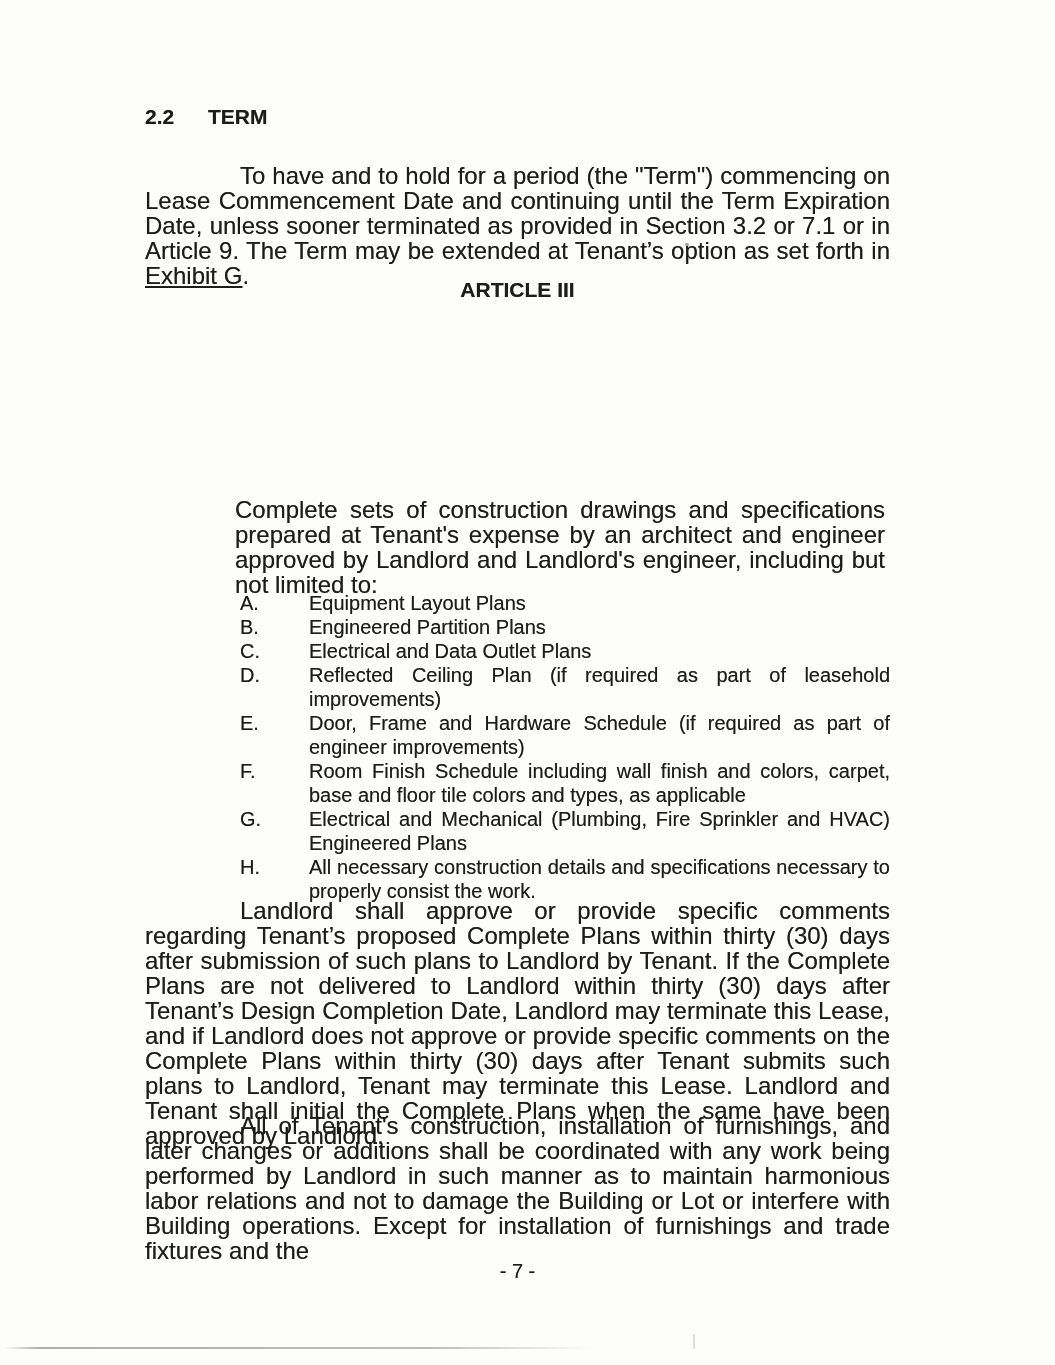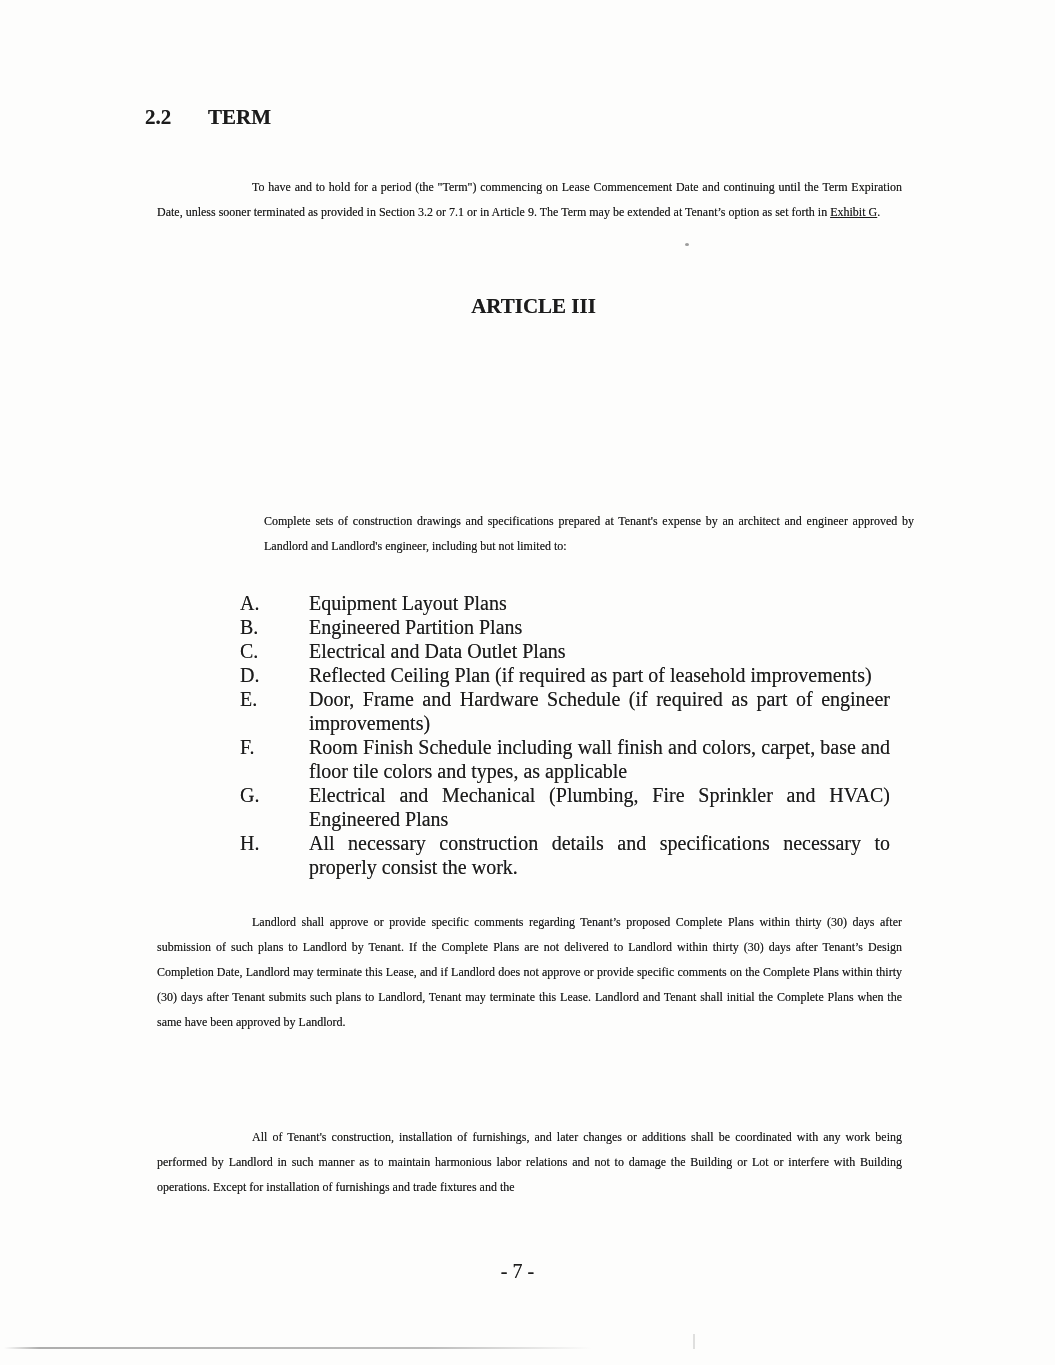--- a/index.html
+++ b/index.html
@@ -3,54 +3,54 @@
 <meta charset="utf-8">
 <style>
   html, body { margin: 0; padding: 0; }
   body { background: #ffffff; }
   .page {
     position: relative;
     width: 1055px;
     height: 1365px;
     background: #fdfdfc;
     overflow: hidden;
-    font-family: Liberation Serif, serif;
+    font-family: Liberation Sans, sans-serif;
     color: #1c1c1c;
   }
   .para {
     position: absolute;
     left: 145px;
     width: 745px;
-    margin: 12px;
-    font-size: 12px;
+    margin: 0;
+    font-size: 24px;
     line-height: 25px;
     text-align: justify;
     text-shadow: 0 0 0.5px rgba(25,25,25,0.6);
   }
   .indent { text-indent: 95px; }
   .inset {
-    left: 252px;
+    left: 235px;
     width: 650px;
   }
   .sec-head {
     position: absolute;
     left: 145px;
     margin: 0;
     font-size: 21px;
     font-weight: bold;
     line-height: 24px;
     text-shadow: 0 0 0.5px rgba(25,25,25,0.6);
     white-space: nowrap;
   }
   .sec-num { display: inline-block; width: 63px; }
   .center-head {
     position: absolute;
     left: 145px;
     width: 745px;
-    margin: 16px;
+    margin: 0;
     text-align: center;
     font-size: 21px;
     font-weight: bold;
     line-height: 24px;
     text-shadow: 0 0 0.5px rgba(25,25,25,0.6);
   }
   .list {
     position: absolute;
     left: 240px;
     width: 650px;

